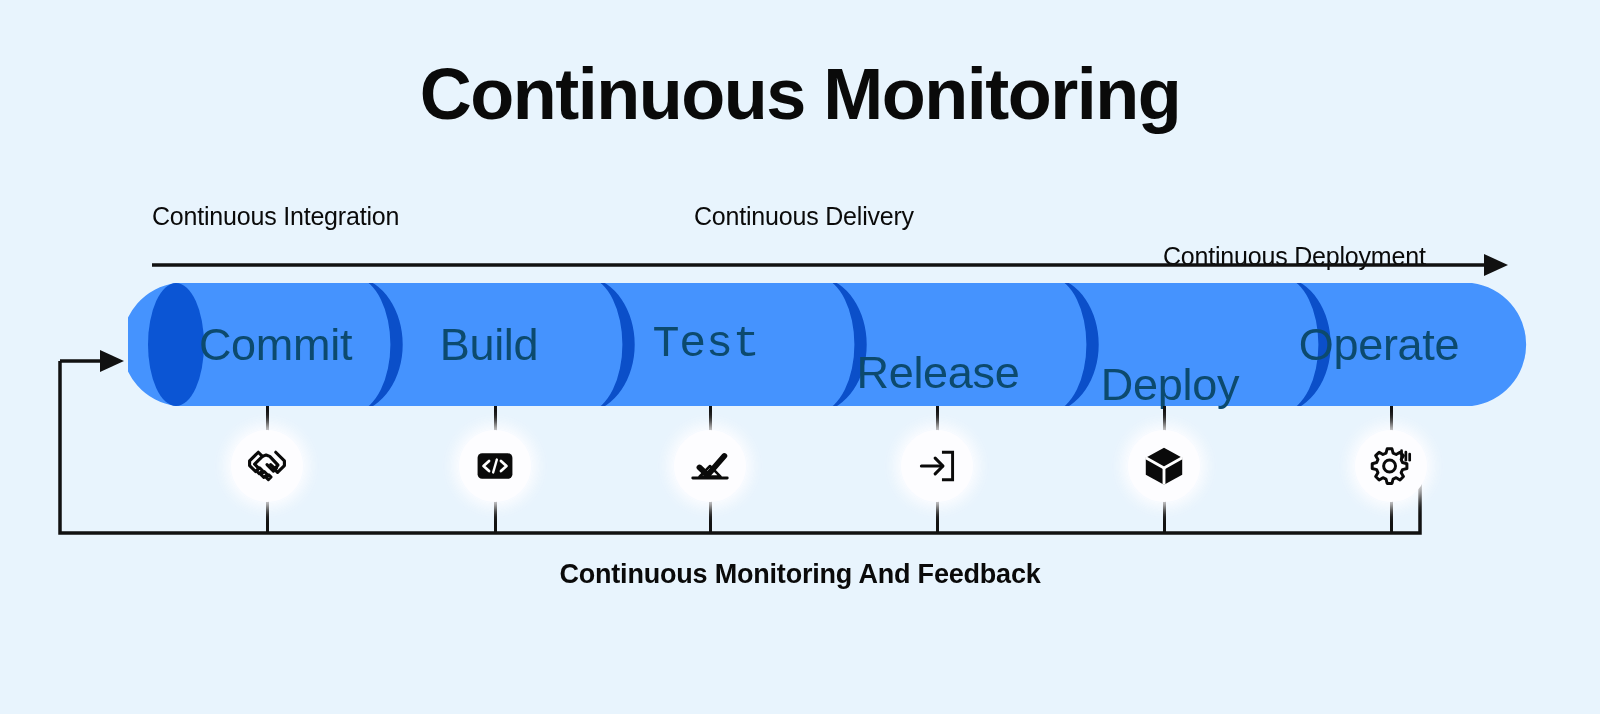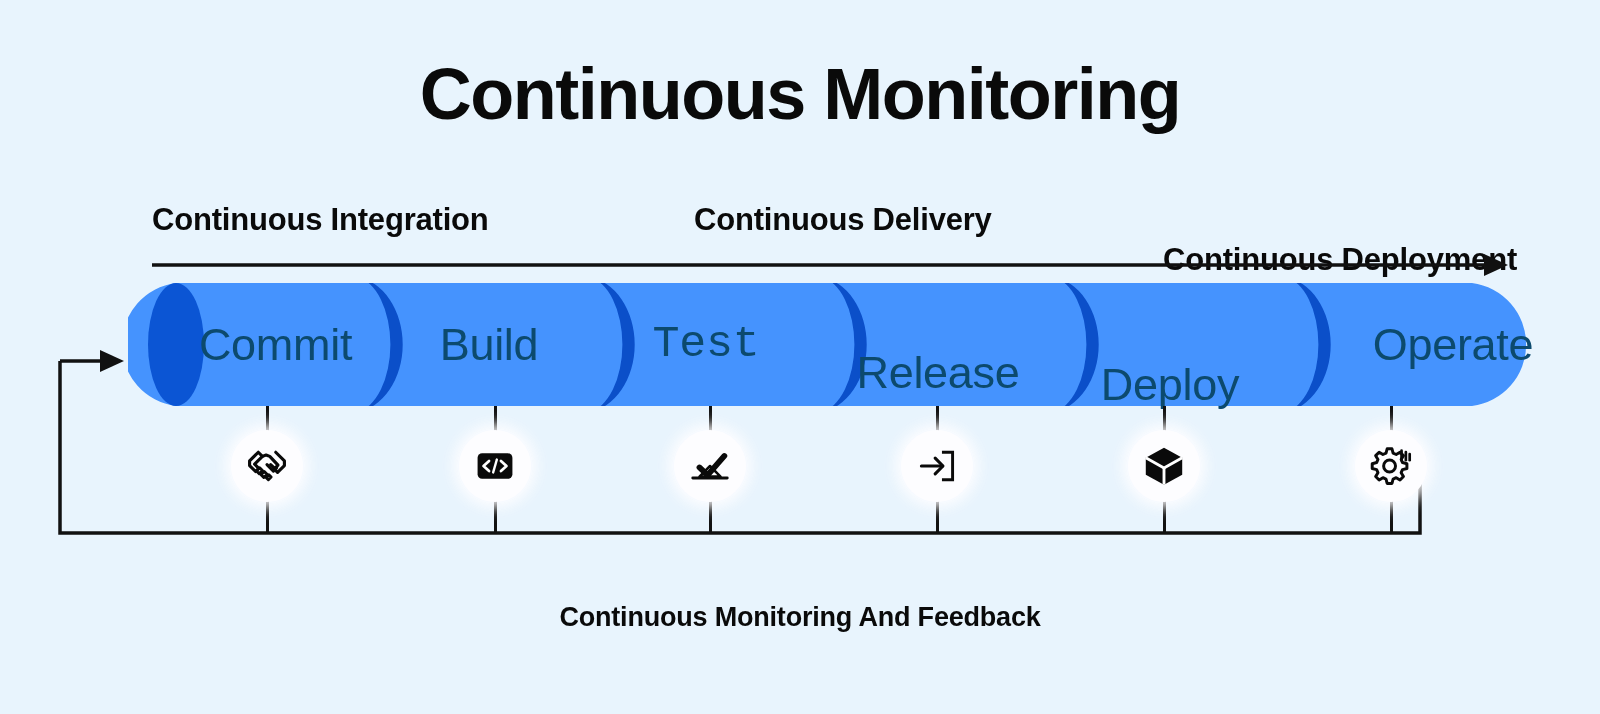--- a/index.html
+++ b/index.html
@@ -30,22 +30,22 @@
     font-size: 72px;
     font-weight: 700;
     letter-spacing: -1.5px;
     color: #0a0a0a;
     line-height: 1.1;
   }
 
   
   .phase-label {
     position: absolute;
-    font-size: 31px;
-    font-weight: 700;
+    font-size: 25px;
+    font-weight: 400;
     color: #0a0a0a;
     white-space: nowrap;
     letter-spacing: -0.2px;
     top: 202px;
   }
   #phase-label-0 { left: 152px; }
   #phase-label-1 { left: 694px; }
   #phase-label-2 { left: 1163px; margin-top: 40px; }
 
   
@@ -117,21 +117,20 @@
   #feedback-caption {
     position: absolute;
     left: 0;
     top: 559px;
     width: 1600px;
     text-align: center;
     font-size: 27px;
     font-weight: 700;
     color: #0a0a0a;
     letter-spacing: -0.2px;
-    margin-top: 43px;
   }
 </style>
 </head>
 <body>
 
 <div id="stage">
 
   <div id="page-title">Continuous Monitoring</div>
 
   <div class="phase-label" id="phase-label-0">Continuous Integration</div>
@@ -162,21 +161,21 @@
       </g>
 
       <ellipse cx="48" cy="61.5" rx="28" ry="61.5" fill="#0b55d4"></ellipse>
     </svg>
 
     <div class="stage-label" style="left:60px;  width:175px;">Commit</div>
     <div class="stage-label" style="left:261px; width:200px;">Build</div>
     <div class="stage-label" style="left:478px; width:200px;font-family:Liberation Mono, monospace;">Test</div>
     <div class="stage-label" style="left:710px; width:200px;margin-top:28px;">Release</div>
     <div class="stage-label" style="left:942px; width:200px;margin-top:40px;">Deploy</div>
-    <div class="stage-label" style="left:1225px;width:200px;">Operate</div>
+    <div class="stage-label" style="left:1151px;width:200px;">Operate</div>
   </div>
 
   <svg id="feedback-loop" viewBox="0 0 1420 210">
     <polyline points="1380,125 1380,193 20,193 20,21" fill="none" stroke="#111111" stroke-width="3.5"></polyline>
     <line x1="20" y1="21" x2="68" y2="21" stroke="#111111" stroke-width="3.5"></line>
     <polygon points="84,21 60,10 60,32" fill="#111111"></polygon>
   </svg>
 
   <div class="tick-line" style="left:266px;  top:406px; height:30px;"></div>
   <div class="tick-line" style="left:266px;  top:500px; height:34px;"></div>

